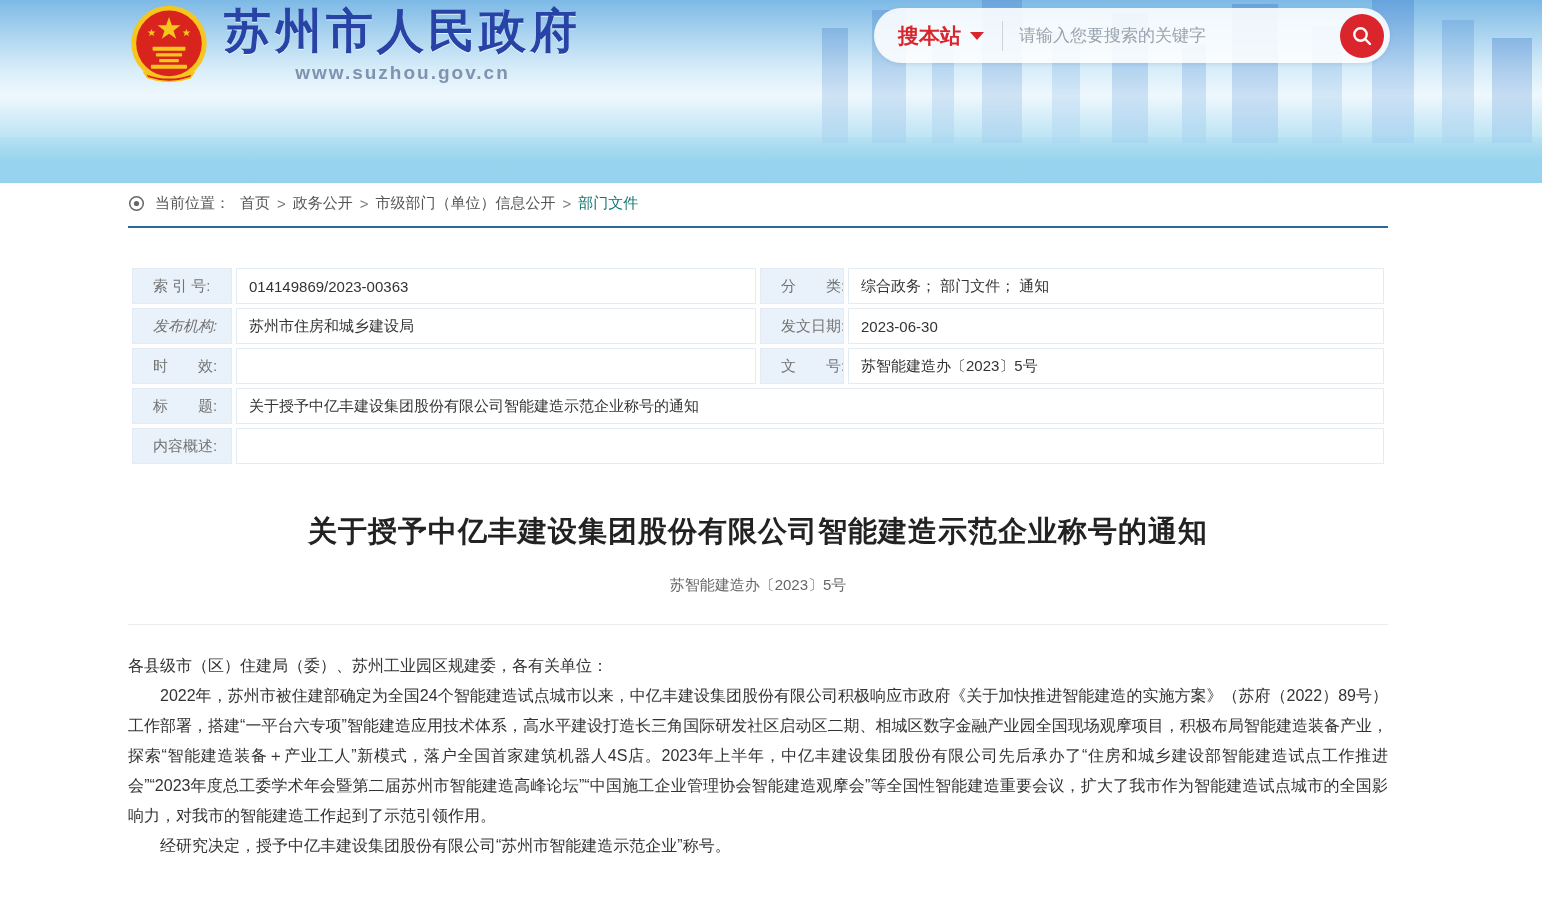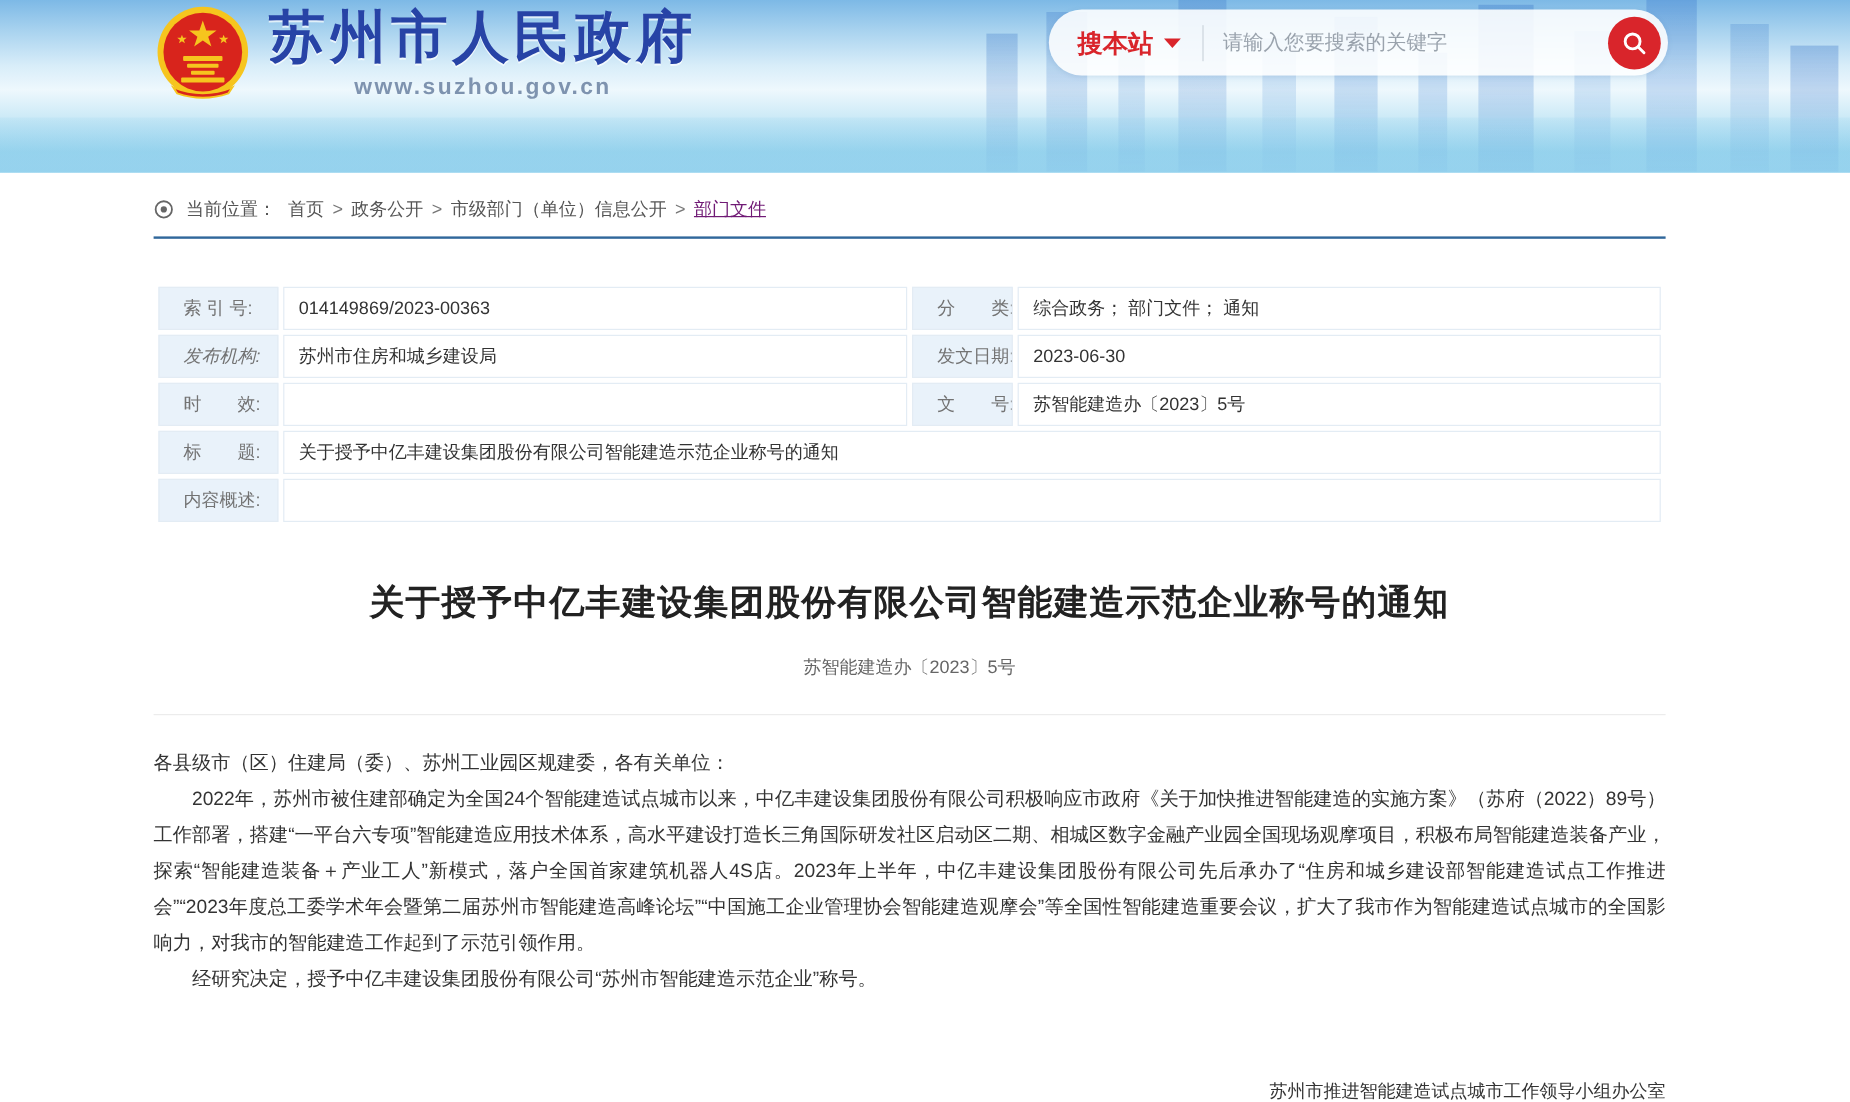--- a/index.html
+++ b/index.html
@@ -4,21 +4,21 @@
 <style>
   * { margin:0; padding:0; box-sizing:border-box; }
   html,body { background:#ffffff; }
   body {
     width:1542px; height:918px; overflow:hidden;
     font-family:"Liberation Sans","DejaVu Sans",sans-serif;
     color:#333;
   }
   
   .banner {
-    position:relative; width:1542px; height:144px; overflow:hidden;
+    position:relative; width:1542px; height:183px; overflow:hidden;
     background:linear-gradient(180deg,#7db9e6 0%,#a9d3ef 18%,#d8edf9 38%,#eef8fd 52%,#c8e8f6 70%,#a6dbf0 88%,#b9e4f4 100%);
   }
   .banner .skyline {
     position:absolute; top:0; right:0; width:760px; height:143px; opacity:.55;
     background:
       linear-gradient(180deg,rgba(60,120,200,.55),rgba(120,170,225,.25)) 40px 28px/26px 115px no-repeat,
       linear-gradient(180deg,rgba(70,130,205,.6),rgba(120,170,225,.3)) 90px 10px/34px 133px no-repeat,
       linear-gradient(180deg,rgba(80,140,210,.5),rgba(130,180,230,.25)) 150px 40px/22px 103px no-repeat,
       linear-gradient(180deg,rgba(60,120,200,.55),rgba(120,170,225,.3)) 200px 0px/40px 143px no-repeat,
       linear-gradient(180deg,rgba(90,150,215,.5),rgba(140,190,235,.25)) 270px 32px/28px 111px no-repeat,
@@ -61,21 +61,21 @@
     flex:1; border:none; outline:none; background:transparent;
     font-size:17px; color:#444; font-family:inherit;
   }
   .search-input::placeholder { color:#9aa3ad; }
   .search-btn {
     width:44px; height:44px; border-radius:50%; border:none; cursor:pointer;
     display:flex; align-items:center; justify-content:center; flex:0 0 auto;
   }
   
   .crumb-row {
-    width:1260px; margin:21px 0 0 128px;
+    width:1260px; margin:11px 0 0 128px;
     display:flex; align-items:center; font-size:15px; color:#555;
   }
   .crumb-row .pin { margin-right:10px; display:flex; }
   .crumb-label { margin-right:10px; }
   .crumb-link { color:#555; text-decoration:none; cursor:pointer; }
   .crumb-sep { margin:0 7px; color:#777; }
   .crumb-link.current { cursor:pointer; }
   .crumb-line { width:1260px; height:2px; margin:13px 0 0 128px; }
   
   .meta-table {
@@ -154,21 +154,21 @@
       <circle cx="8.5" cy="8.5" r="2.6" fill="#666" stroke="none"></circle>
     </svg>
   </span>
   <span class="crumb-label">当前位置：</span>
   <a class="crumb-link">首页</a>
   <span class="crumb-sep">&gt;</span>
   <a class="crumb-link">政务公开</a>
   <span class="crumb-sep">&gt;</span>
   <a class="crumb-link">市级部门（单位）信息公开</a>
   <span class="crumb-sep">&gt;</span>
-  <a class="crumb-link current" id="crumb-current" style="color: #701a75; text-decoration: underline;">部门文件</a>
+  <a class="crumb-link current" id="crumb-current" style="color: #0f766e;">部门文件</a>
 </div>
 <div class="crumb-line" id="crumb-line" style="background: rgb(48, 103, 155);"></div>
 
 <table class="meta-table">
   <colgroup>
       <col style="width:100px">
       <col style="width:520px">
       <col style="width:84px">
       <col style="width:536px">
     </colgroup>

